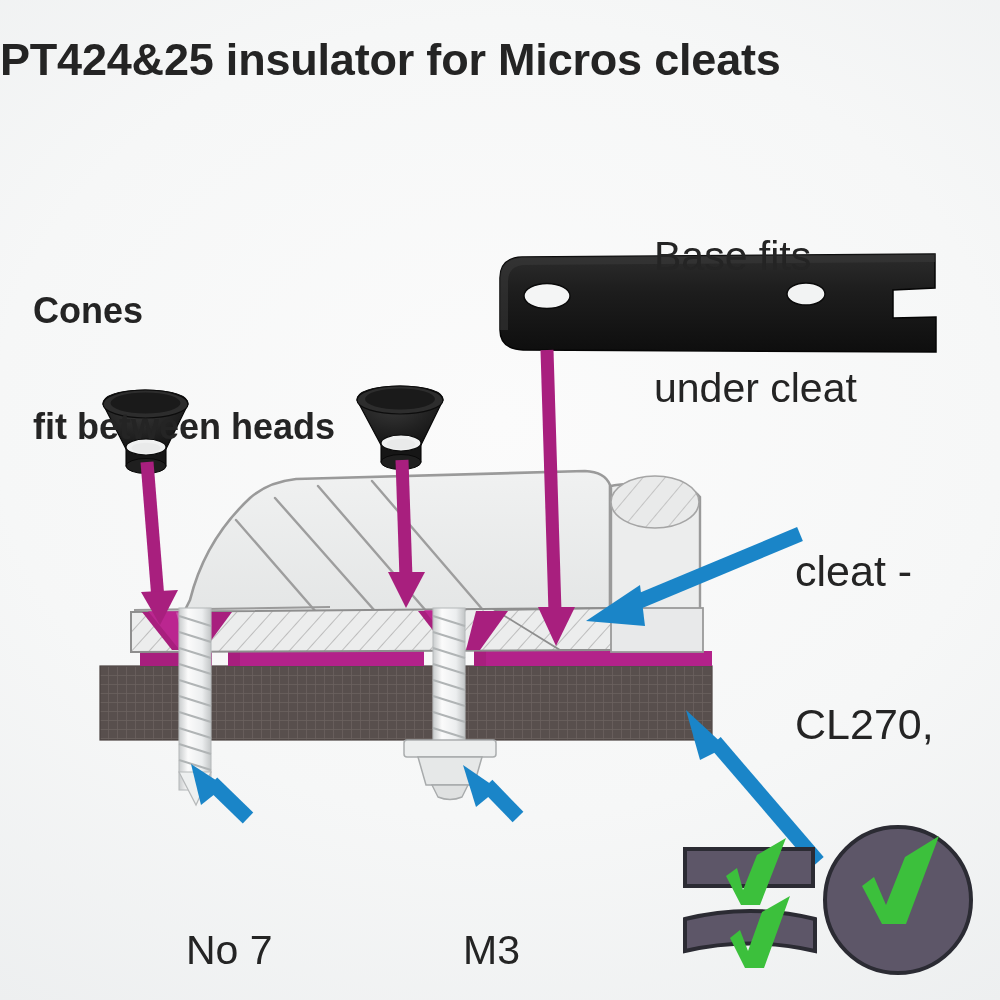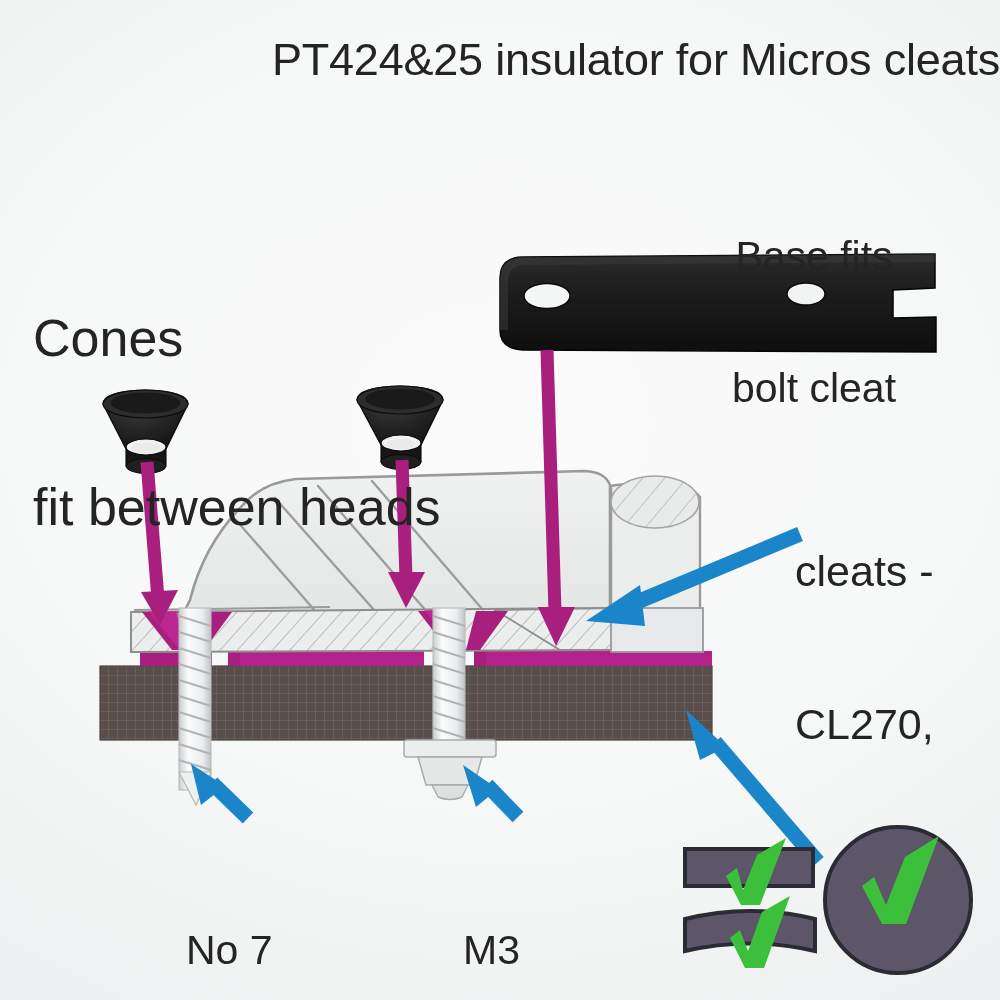--- a/index.html
+++ b/index.html
@@ -9,23 +9,23 @@
     background:#f2f3f4;
     font-family:"Liberation Sans","DejaVu Sans",sans-serif;
   }
   #stage{
     position:relative;width:1000px;height:1000px;
     background:
       radial-gradient(ellipse 120% 95% at 50% 42%, #fbfbfb 0%, #f6f7f7 42%, #eceeef 78%, #e7eaeb 100%);
   }
   svg#art{position:absolute;left:0;top:0;width:1000px;height:1000px;}
   .txt{position:absolute;color:#242424;line-height:1.08;white-space:pre;}
-  #title{left:0;width:1000px;text-align:right;top:36px;font-size:45px;letter-spacing:-0.2px;}
-  #cones-label{left:33px;top:198px;font-size:52px;}
-  #base-label{left:654px;top:145px;font-size:41px;text-align:center;width:320px;}
+  #title{left:0;width:1000px;text-align:left;top:36px;font-size:45px;letter-spacing:-0.2px;font-weight:bold;}
+  #cones-label{left:33px;top:214px;font-size:36px;font-weight:bold;}
+  #base-label{left:654px;top:145px;font-size:41px;text-align:left;width:320px;}
   #cleats-label{left:795px;top:445px;font-size:43px;line-height:1.18;}
   #no4-label{left:186px;top:828px;font-size:41px;line-height:1.2;}
   #m3-label{left:463px;top:828px;font-size:41px;line-height:1.2;}
   .ln{display:block;}
 </style>
 </head>
 <body>
 
 <div id="stage">
 
@@ -232,25 +232,25 @@
 
   <div class="txt" id="title">PT424&amp;25 insulator for Micros cleats</div>
 
   <div class="txt" id="cones-label">
     <span class="ln">Cones</span>
     <span class="ln">fit between heads</span>
   </div>
 
   <div class="txt" id="base-label">
     <span class="ln">Base fits</span>
-    <span class="ln">bolt cleat</span>
+    <span class="ln">under cleat</span>
   </div>
 
   <div class="txt" id="cleats-label">
-    <span class="ln">cleats -</span>
+    <span class="ln">cleat -</span>
     <span class="ln">CL270,</span>
     
     
   </div>
 
   <div class="txt" id="no4-label">
     <span class="ln">No 7</span>
     
   </div>
 

